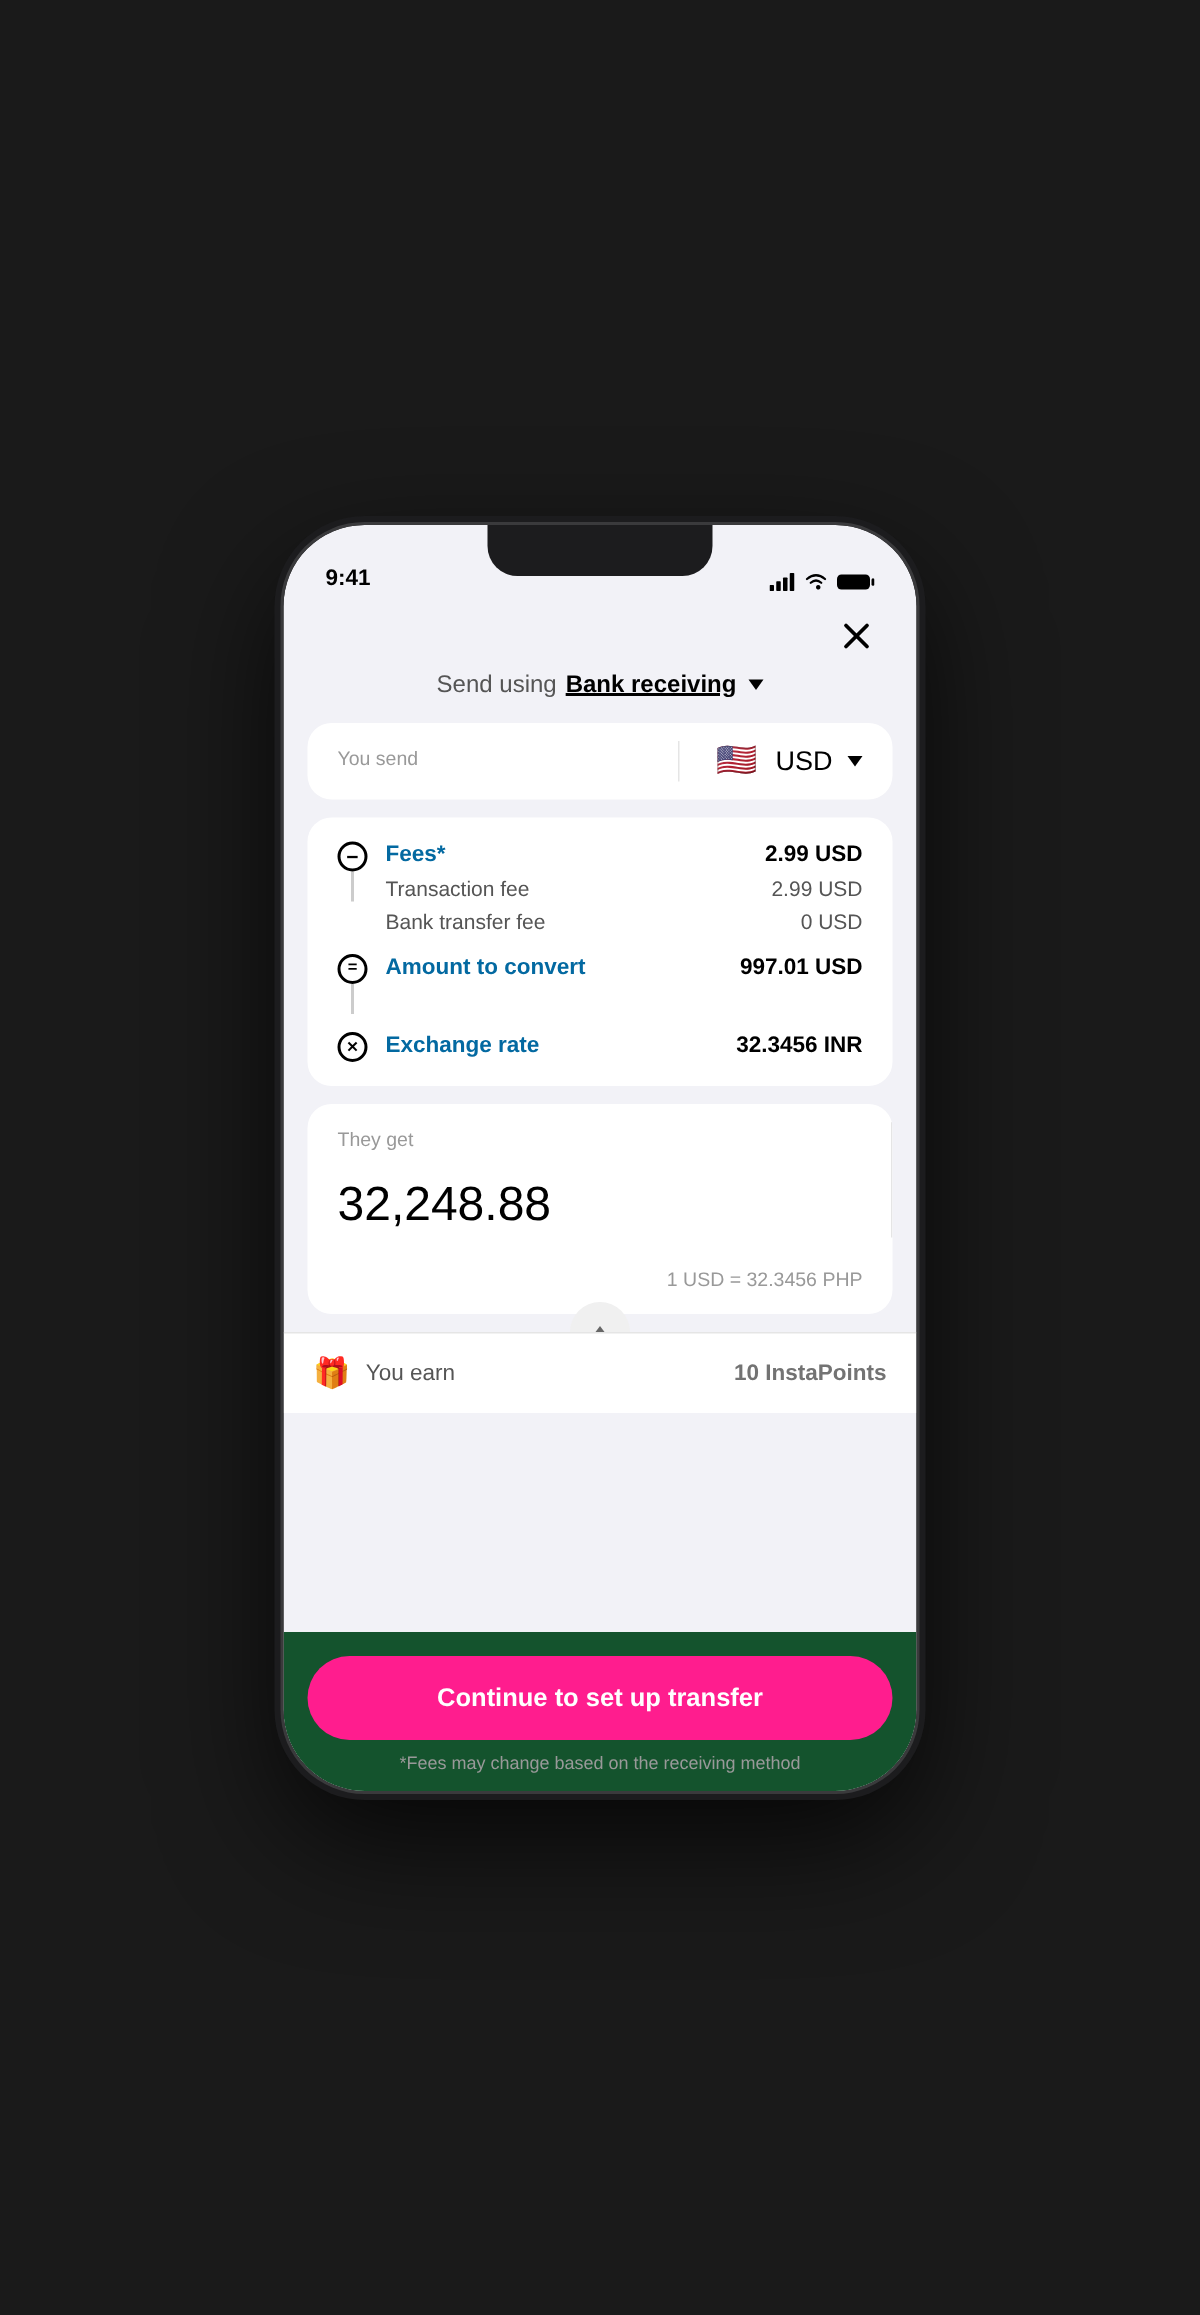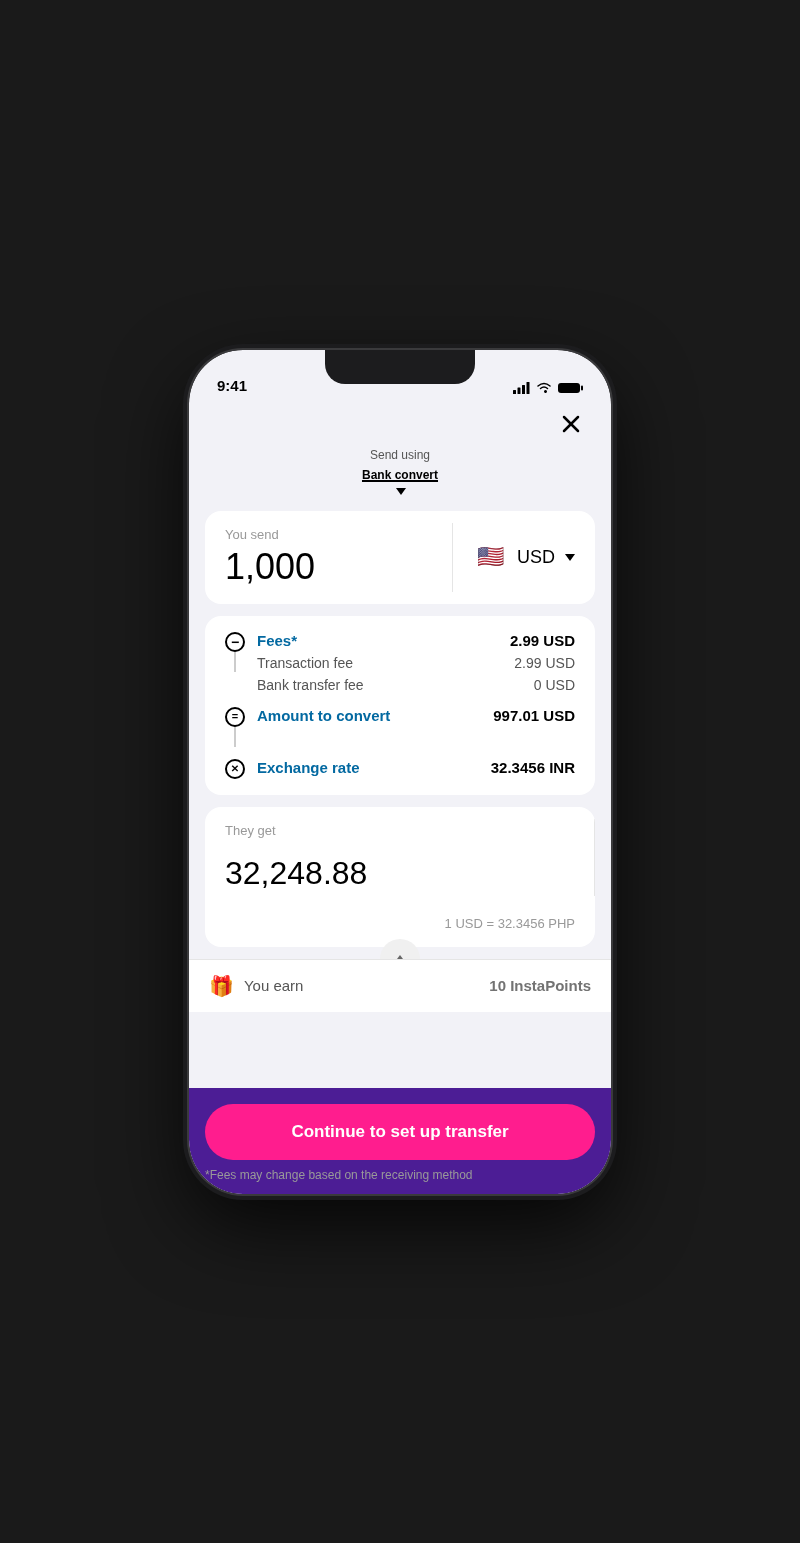--- a/index.html
+++ b/index.html
@@ -78,23 +78,22 @@
       align-items: center;
       justify-content: center;
       cursor: pointer;
     }
     .send-method-row {
       display: flex;
       justify-content: center;
       align-items: center;
       padding: 8px 0 16px;
       gap: 6px;
-      font-size: 12px;
+      font-size: 16px;
       color: #333;
-      flex-direction: column;
     }
     .send-method-label {
       color: #555;
     }
     .send-method-value {
       font-weight: 700;
       color: #000;
       text-decoration: underline;
       text-decoration-thickness: 2px;
     }
@@ -324,38 +323,38 @@
       border-left: 6px solid transparent;
       border-right: 6px solid transparent;
       border-bottom: 8px solid #666;
     }
     
     .bottom-area {
       position: absolute;
       bottom: 0;
       left: 0;
       right: 0;
-      background: #4c1d95;
+      background: #14532d;
       padding: 16px 16px 8px;
     }
     .cta-button {
       width: 100%;
       background: #ff1d8e;
       border: none;
       border-radius: 50px;
       padding: 18px;
       font-size: 17px;
       font-weight: 600;
       color: #fff;
       cursor: pointer;
       display: block;
       text-align: center;
     }
     .disclaimer {
-      text-align: left;
+      text-align: center;
       font-size: 12px;
       color: #999;
       margin-top: 8px;
       padding-bottom: 4px;
     }
     
     .php-flag {
       width: 36px;
       height: 36px;
       border-radius: 50%;
@@ -400,28 +399,27 @@
         <div class="close-btn">
           <svg width="18" height="18" viewBox="0 0 18 18">
             <line x1="2" y1="2" x2="16" y2="16" stroke="#000" stroke-width="2.5" stroke-linecap="round"></line>
             <line x1="16" y1="2" x2="2" y2="16" stroke="#000" stroke-width="2.5" stroke-linecap="round"></line>
           </svg>
         </div>
       </div>
 
       <div class="send-method-row">
         <span class="send-method-label">Send using</span>
-        <span class="send-method-value">Bank convert</span>
+        <span class="send-method-value">Bank receiving</span>
         <span class="chevron-down"></span>
       </div>
 
       <div class="card send-card">
         <div class="send-amount-section">
           <div class="send-label">You send</div>
-          <div class="send-amount">1,000</div>
         </div>
         <div class="currency-divider"></div>
         <div class="currency-section">
           <div class="currency-flag">🇺🇸</div>
           <span class="currency-code">USD</span>
           <span class="chevron-down"></span>
         </div>
       </div>
 
       <div class="card fees-card">

